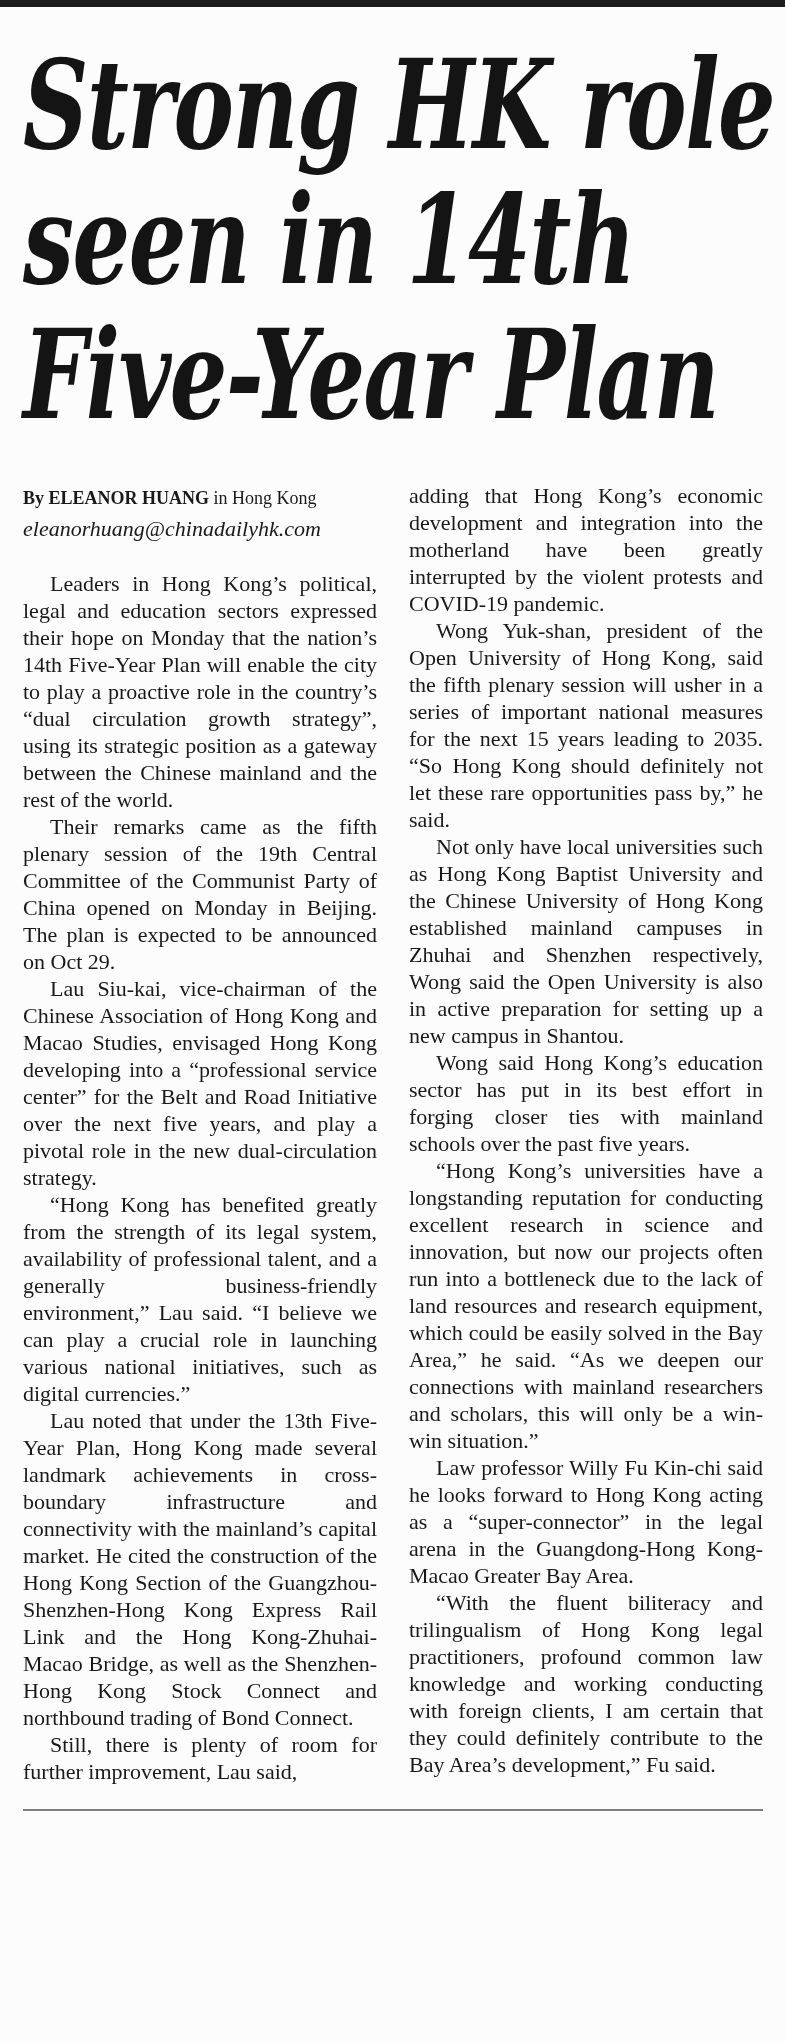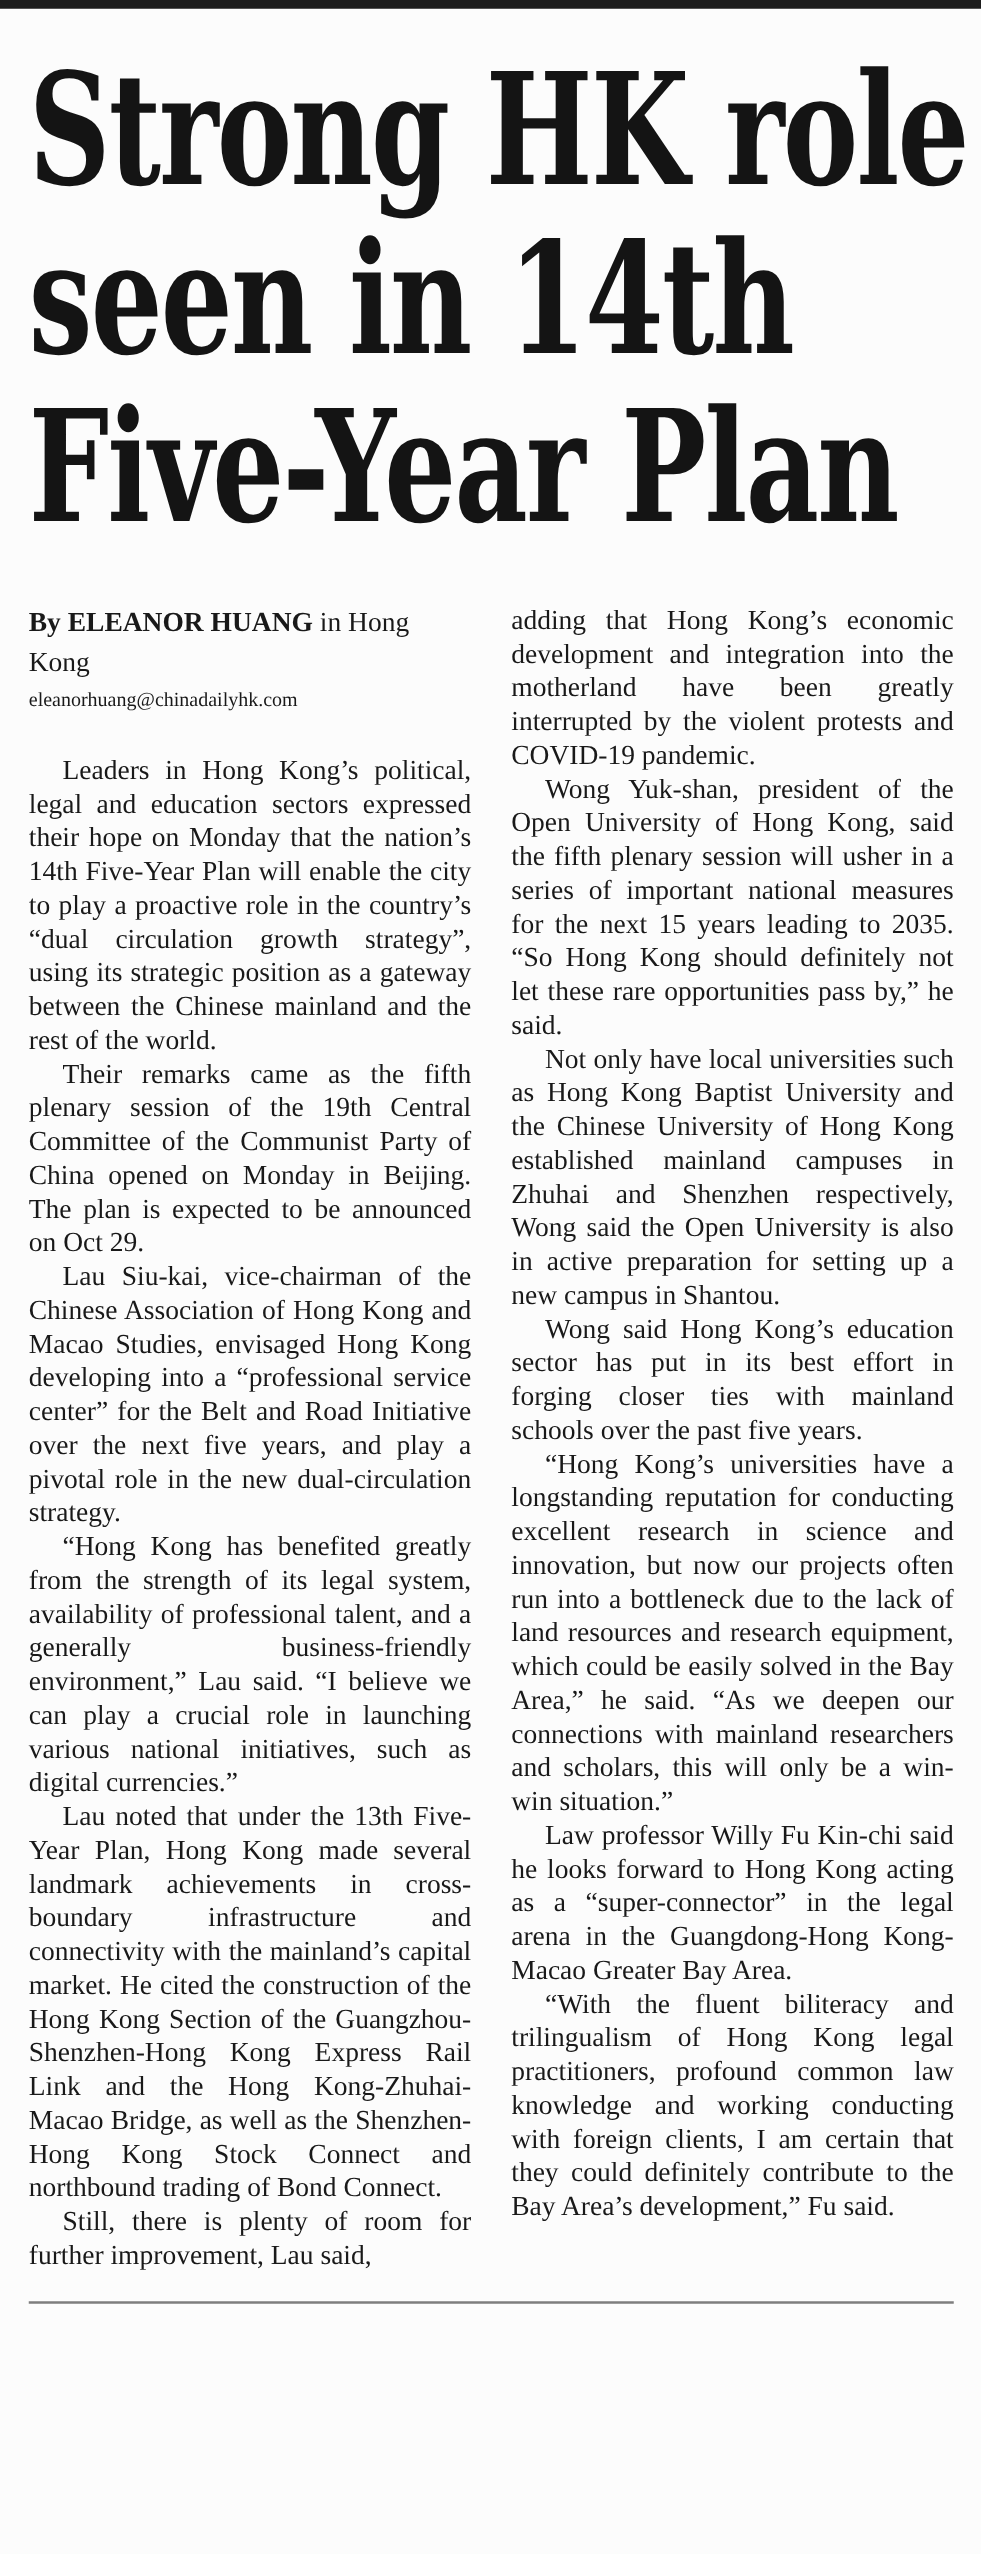--- a/index.html
+++ b/index.html
@@ -57,30 +57,31 @@
   .col {
     flex: 1 1 0;
     min-width: 0;
     font-size: 22px;
     line-height: 27px;
     text-align: justify;
     color: #191919;
   }
   .byline {
     margin: 0;
-    font-size: 22px;
+    font-size: 18px;
     line-height: 32px;
     text-align: left;
   }
   .byline .author {
     font-weight: 700;
   }
   .email {
     margin: 0 0 26px 0;
-    font-size: 16px;
+    font-style: italic;
+    font-size: 22px;
     line-height: 30px;
     text-align: left;
   }
   p.para {
     margin: 0;
     text-indent: 27px;
     hyphens: auto;
     -webkit-hyphens: auto;
   }
   p.para.no-indent {
@@ -92,21 +93,21 @@
     margin: 24px 0 0 0;
   }
 </style>
 </head>
 <body>
 
 <div class="top-bar"></div>
 
 <div class="content">
 
-  <h1 class="headline" style="margin:30px 0 0 0;">
+  <h1 class="headline" style="margin:30px 0 0 0;font-style:italic;">
     <div class="headline-line">Strong HK role</div>
     <div class="headline-line">seen in 14th</div>
     <div class="headline-line">Five-Year Plan</div>
   </h1>
 
 
   <div class="columns">
 
     <div class="col">
       <p class="byline"><span class="author">By ELEANOR HUANG</span><span> in Hong Kong</span></p>

